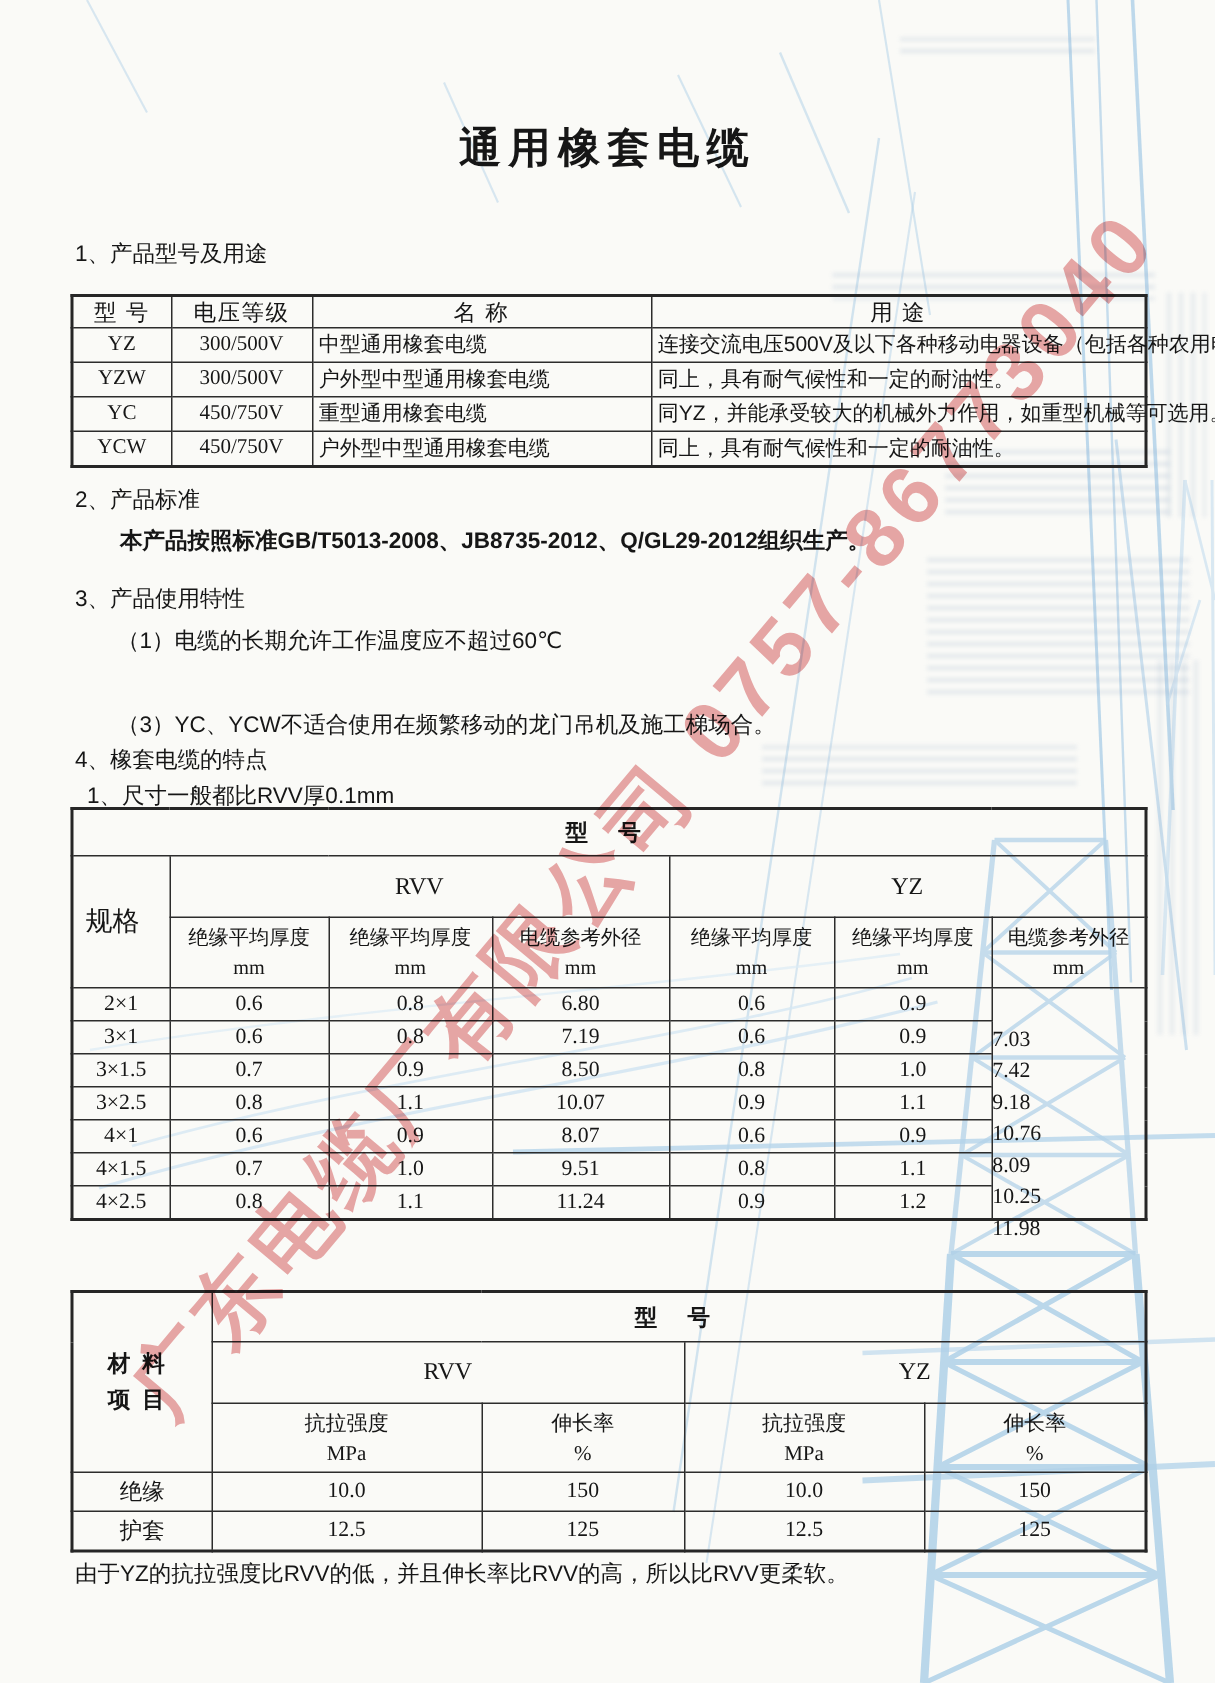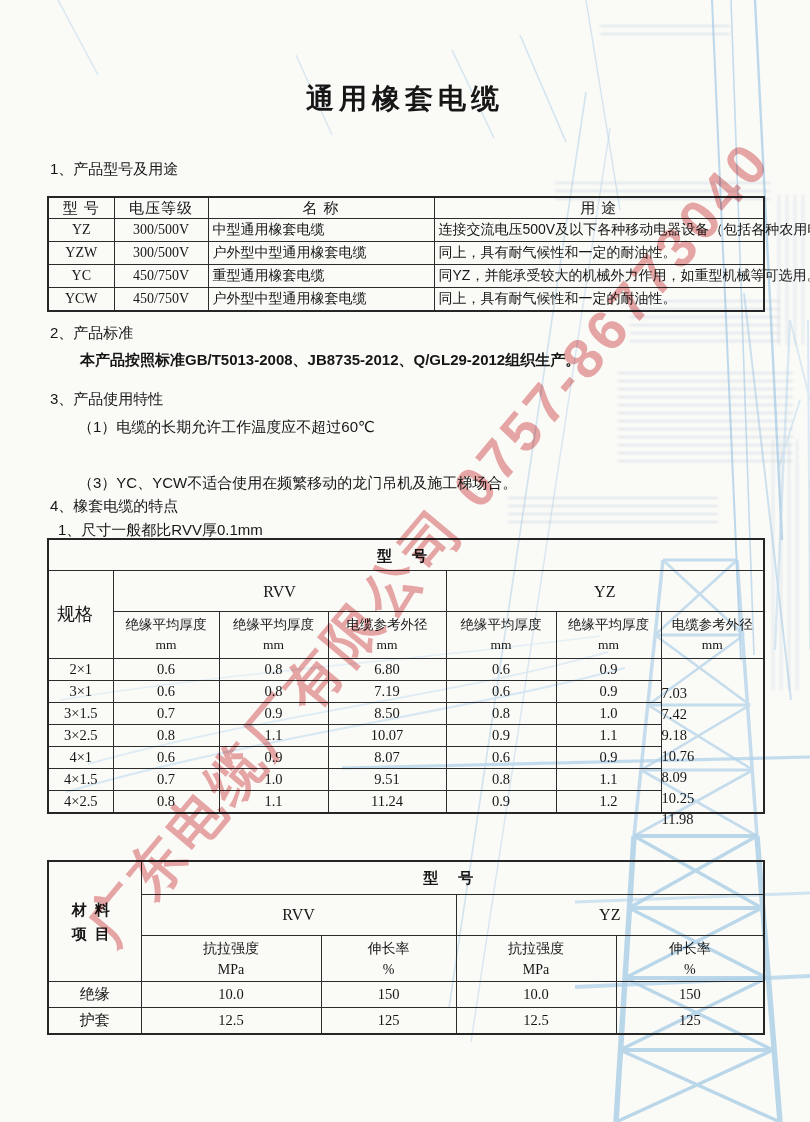--- a/index.html
+++ b/index.html
@@ -341,16 +341,17 @@
       <tr>
         <td style="text-align:center;font-size:15px;">护套</td>
         <td class="sn">12.5</td>
         <td class="sn">125</td>
         <td class="sn">12.5</td>
         <td class="sn">125</td>
       </tr>
     </tbody>
   </table>
 
+  <div class="abs body-t" style="left:50px;top:1040px;">由于YZ的抗拉强度比RVV的低，并且伸长率比RVV的高，所以比RVV更柔软。</div>
 
 </div>
 
 <div class="watermark">广东电缆厂有限公司 0757-86773040</div>
 
 </body></html>

